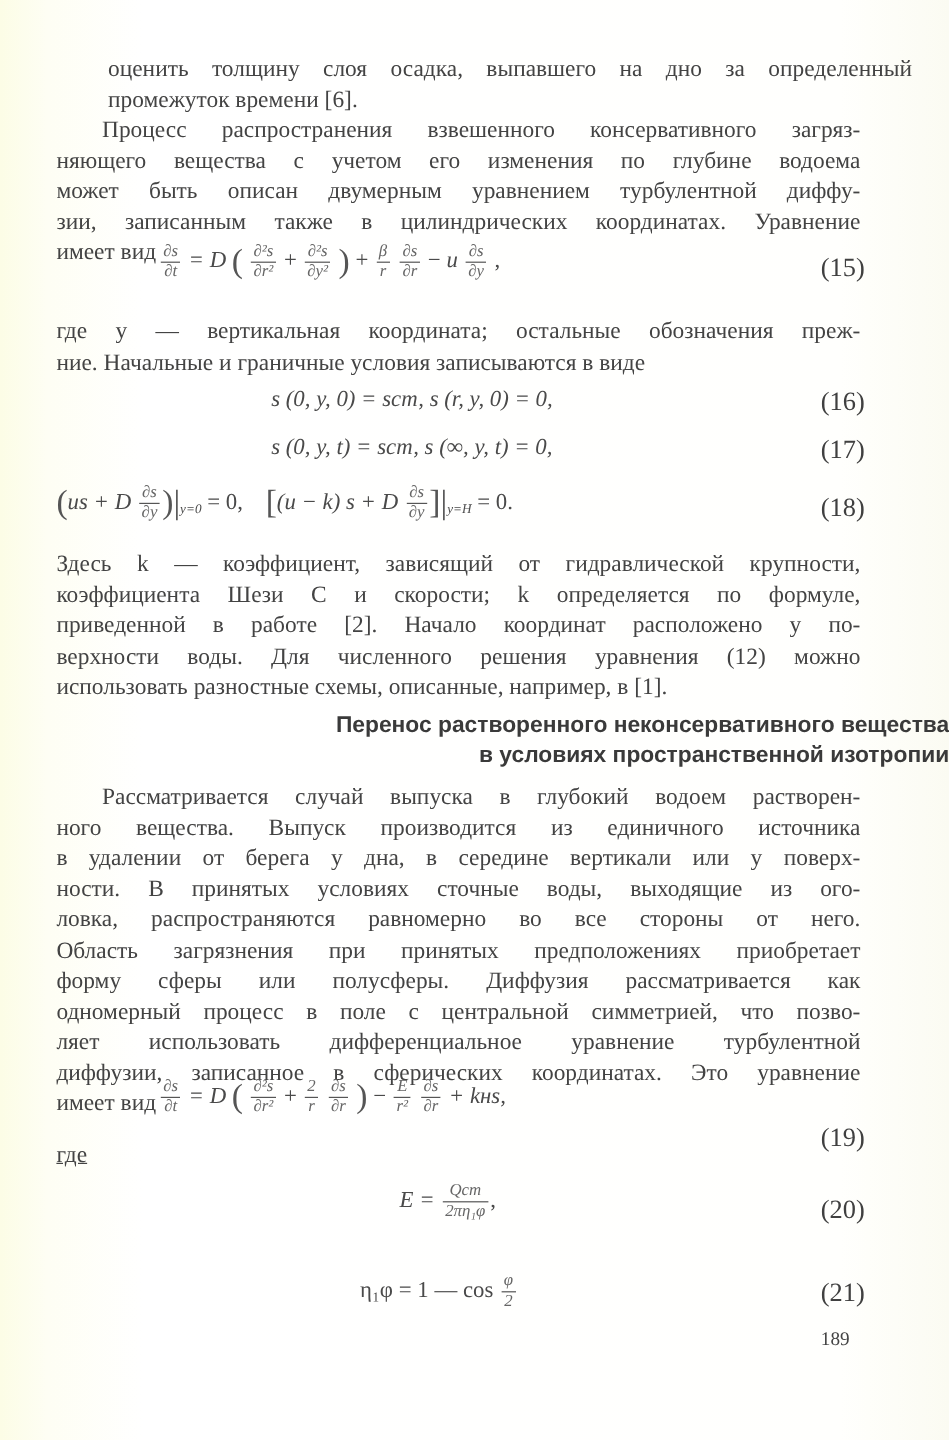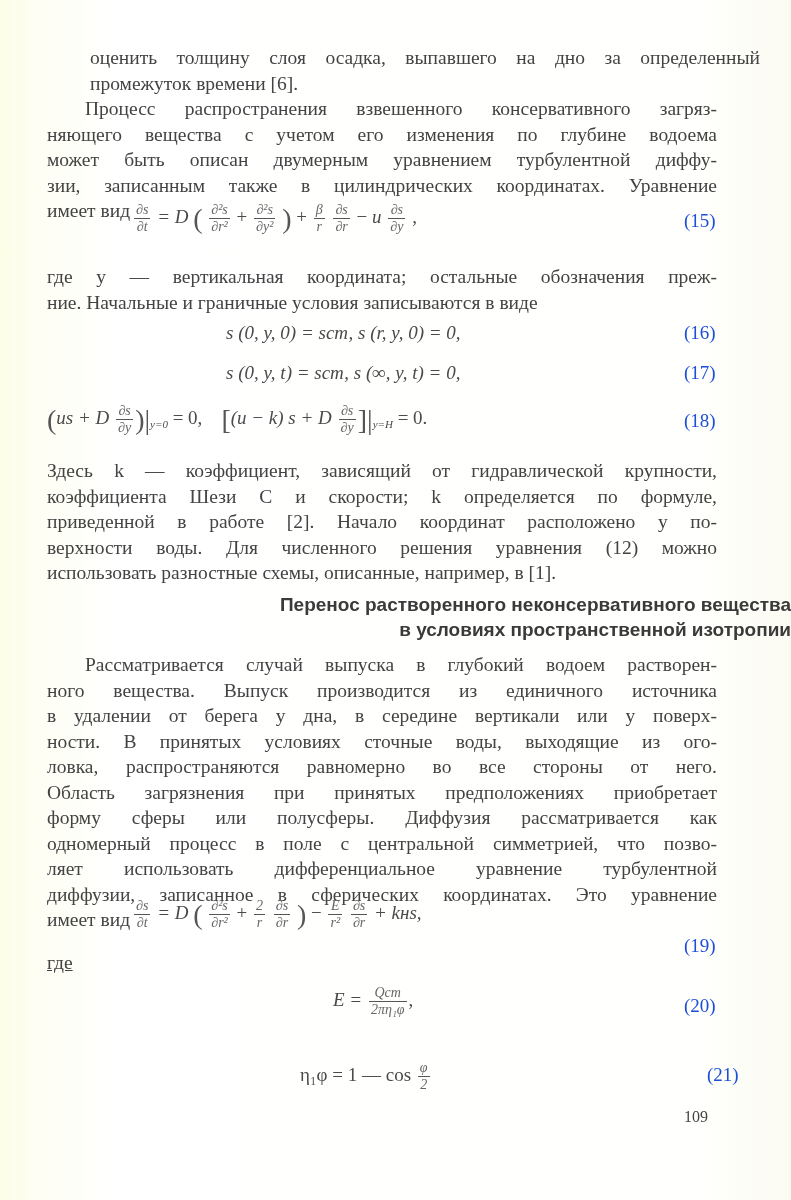--- a/index.html
+++ b/index.html
@@ -17,21 +17,21 @@
   }
   .line { display:block; text-align:justify; text-align-last:justify; white-space:nowrap; }
   .line.last { text-align-last:left; }
   .indent { padding-left:38px; }
   .heading {
     position:absolute; left:0; width:791px; text-align:right;
     font-size:19px; line-height:25px; font-weight:bold; color:#3a3a3a;
     font-family: "Liberation Sans Narrow","Liberation Sans", sans-serif;
   }
   .eq { position:absolute; font-size:19px; color:#4a4a4a; white-space:nowrap; }
-  .eqnum { position:absolute; left:684px; font-size:19px; color:#1d4ed8; }
+  .eqnum { position:absolute; left:684px; font-size:22px; color:#404040; }
   .frac { display:inline-block; vertical-align:middle; text-align:center; margin:0 2px; }
   .frac .num { display:block; font-size:14px; line-height:16px; padding:0 2px; font-style:italic; color:#666; }
   .frac .den { display:block; font-size:14px; line-height:16px; border-top:1px solid #555; padding:0 2px; font-style:italic; color:#666; }
   .it { font-style:italic; }
   .big { font-size:28px; vertical-align:middle; color:#555; }
   .sub { font-size:11px; vertical-align:-4px; }
   .pagenum { position:absolute; left:684px; top:1108px; font-size:16px; color:#444; }
 </style>
 </head>
 <body>
@@ -135,16 +135,16 @@
   <div class="eq" style="left:333px; top:985px;">
     <span class="it">E =</span>
     <span class="frac"><span class="num">Qст</span><span class="den">2πη₁φ</span></span><span>,</span>
   </div>
   <div class="eqnum" style="top:995px;">(20)</div>
 
   <div class="eq" style="left:300px; top:1060px;">
     <span>η₁φ = 1 — cos</span>
     <span class="frac"><span class="num">φ</span><span class="den">2</span></span>
   </div>
-  <div class="eqnum" style="top:1064px;margin-left:23px;">(21)</div>
+  <div class="eqnum" style="top:1064px;">(21)</div>
 
-  <div class="pagenum">109</div>
+  <div class="pagenum">189</div>
 </div>
 
 </body></html>

